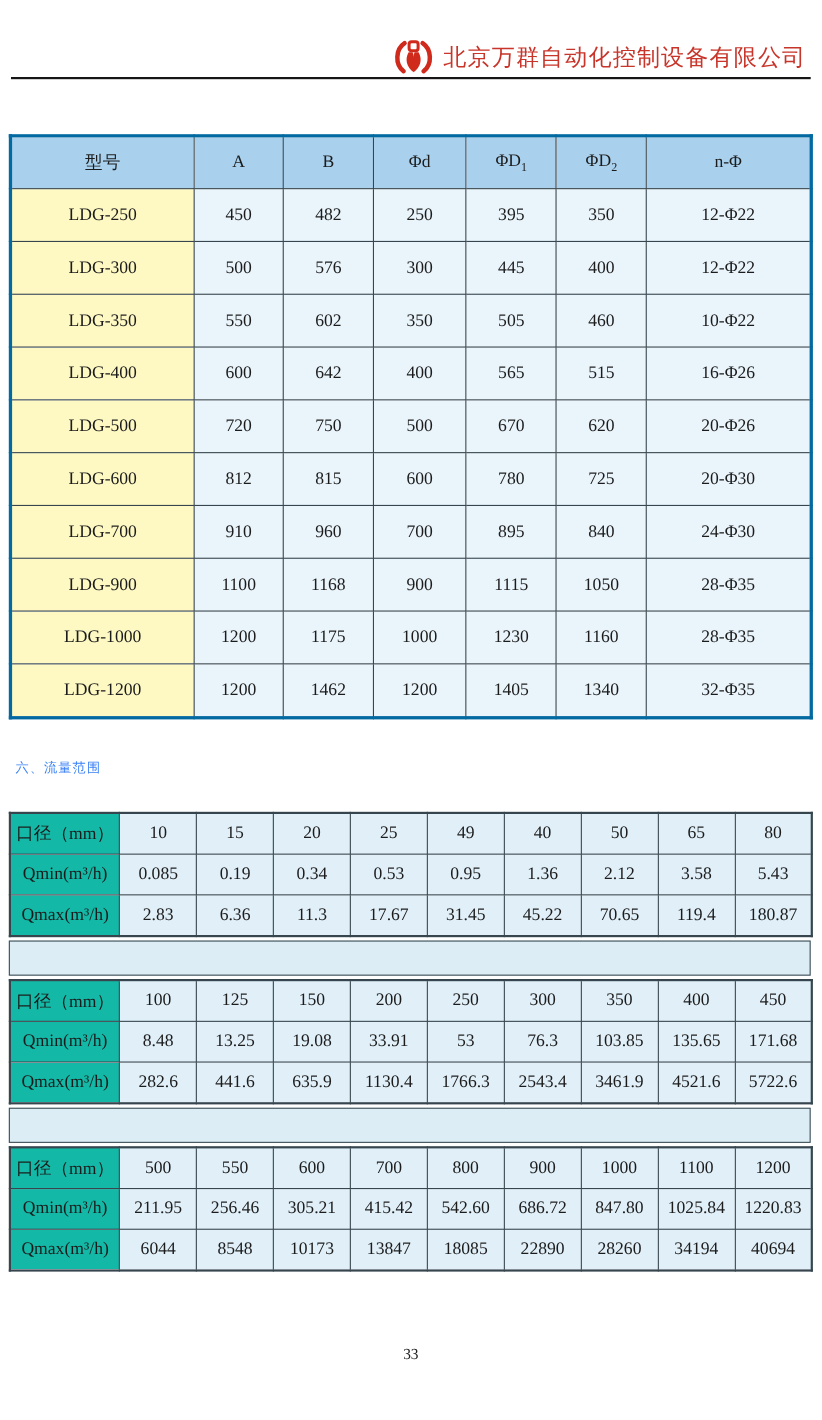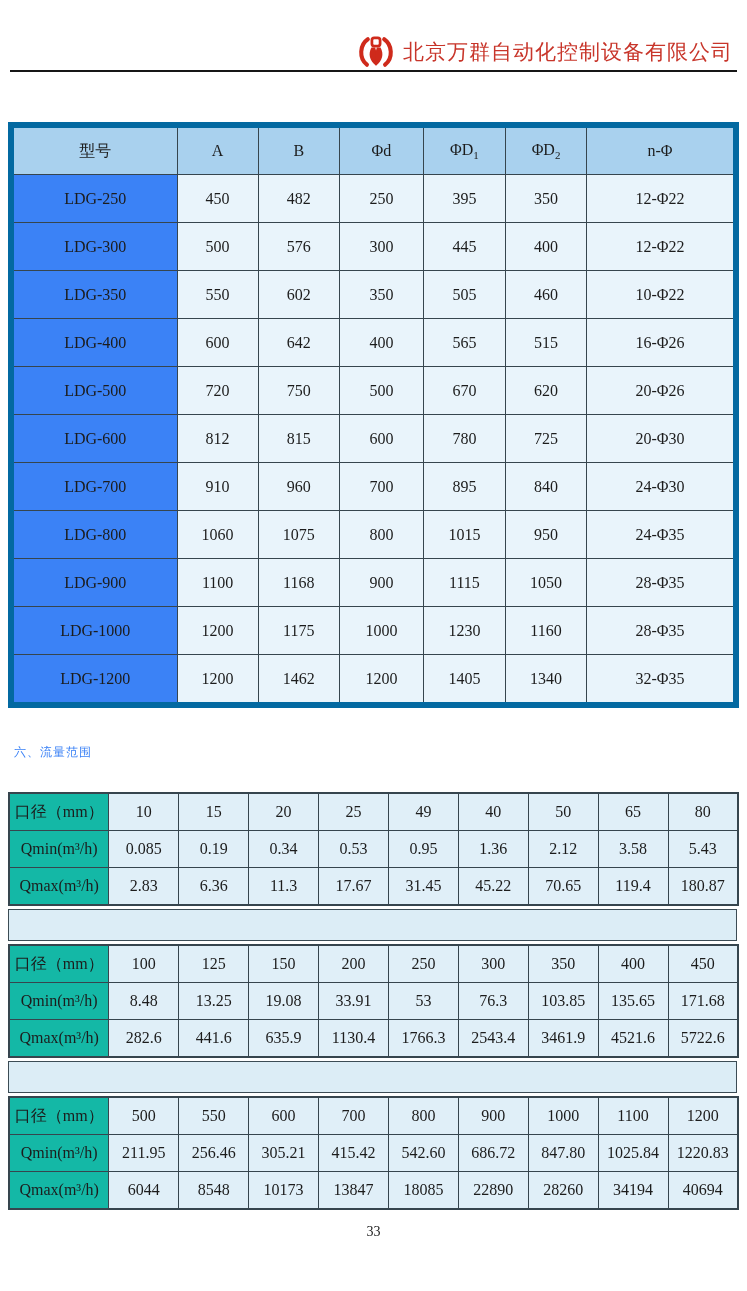--- a/index.html
+++ b/index.html
@@ -14,25 +14,25 @@
   .header { display:flex; align-items:center; gap:7px; padding-top:15px; margin-left:356px; height:34px; }
   .logo svg { display:block; }
   .company { font-size:21px; letter-spacing:1px; color:#c8352a; white-space:nowrap; }
   .rule { margin:1px 10px 0 10px; border-top:2px solid #161616; height:0; }
 
   
   table { border-collapse:collapse; table-layout:fixed; }
   td,th { text-align:center; vertical-align:middle; overflow:hidden; }
 
   
-  .spec { width:731px; margin:50px 0 0 8px; border:6px solid #0369a1; }
+  .spec { width:731px; margin:50px 0 0 8px; border:3px solid #0369a1; }
   .spec th, .spec td { border:1px solid #36454e; font-weight:normal; font-size:16px; }
   .spec th { background:#a9d1ee; height:44px; }
   .spec td { height:45px; }
-  .spec td.model { background:#3b82f6; }
+  .spec td.model { background:#fef9c3; }
   .spec td.val  { background:#e9f4fb; }
   sub { font-size:11px; }
 
   
   .section-title { margin:36px 0 0 14px; font-size:12px; color:#3b82f6; letter-spacing:1px; }
   .flow-wrap { margin:31px 0 0 8px; width:731px; }
   .flow { width:731px; border:2px solid #36454e; }
   .flow th, .flow td { border:1px solid #36454e; font-size:16px; font-weight:normal; }
   .flow .lbl { background:#14b8a6; height:34px; padding:1px 2px; }
   .flow td.val { background:#e0eff8; height:34px; padding:1px 6px; word-break:break-all; line-height:1.25; }
@@ -142,29 +142,20 @@
         <tr>
           <td class="model">LDG-700</td>
           <td class="val">910</td>
           <td class="val">960</td>
           <td class="val">700</td>
           <td class="val">895</td>
           <td class="val">840</td>
           <td class="val">24-Φ30</td>
         </tr>
         <tr>
-          <td class="model">LDG-800</td>
-          <td class="val">1060</td>
-          <td class="val">1075</td>
-          <td class="val">800</td>
-          <td class="val">1015</td>
-          <td class="val">950</td>
-          <td class="val">24-Φ35</td>
-        </tr>
-        <tr>
           <td class="model">LDG-900</td>
           <td class="val">1100</td>
           <td class="val">1168</td>
           <td class="val">900</td>
           <td class="val">1115</td>
           <td class="val">1050</td>
           <td class="val">28-Φ35</td>
         </tr>
         <tr>
           <td class="model">LDG-1000</td>

